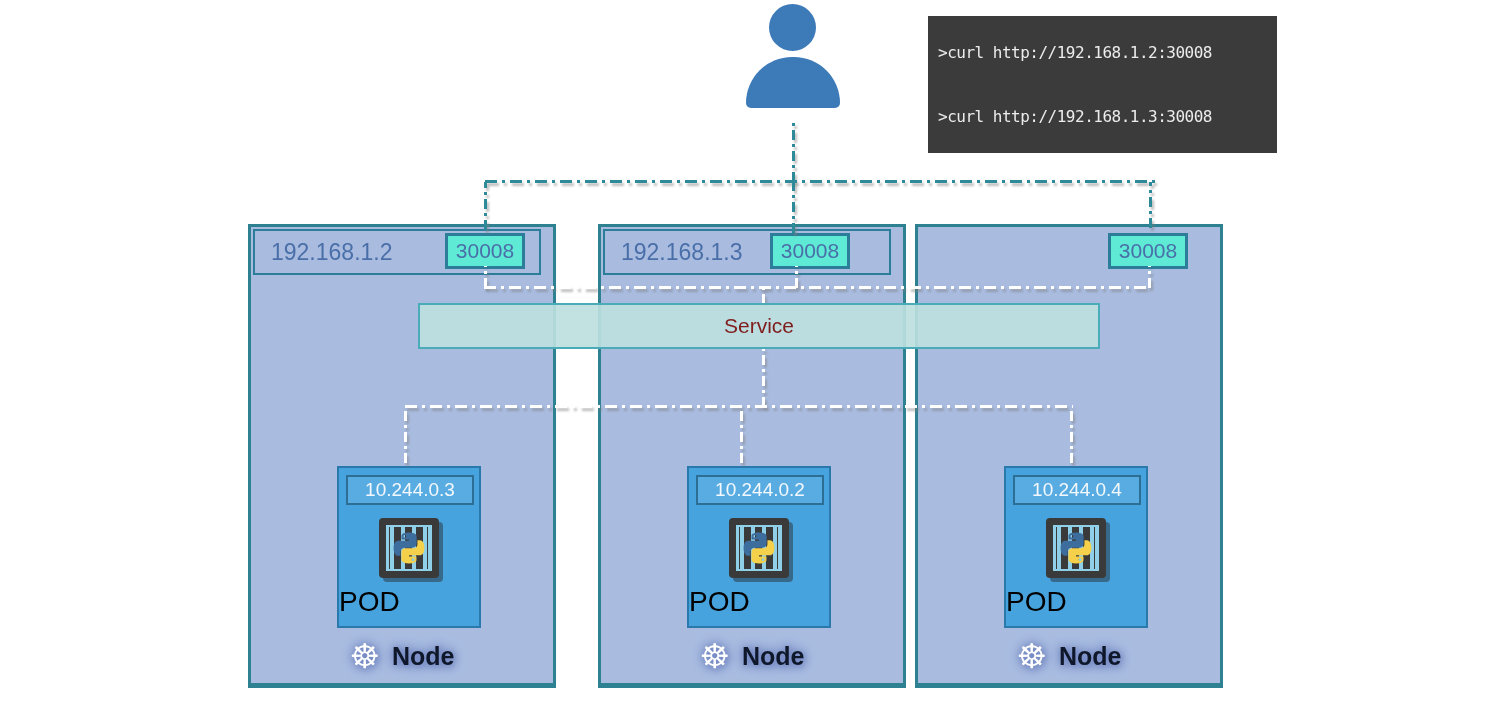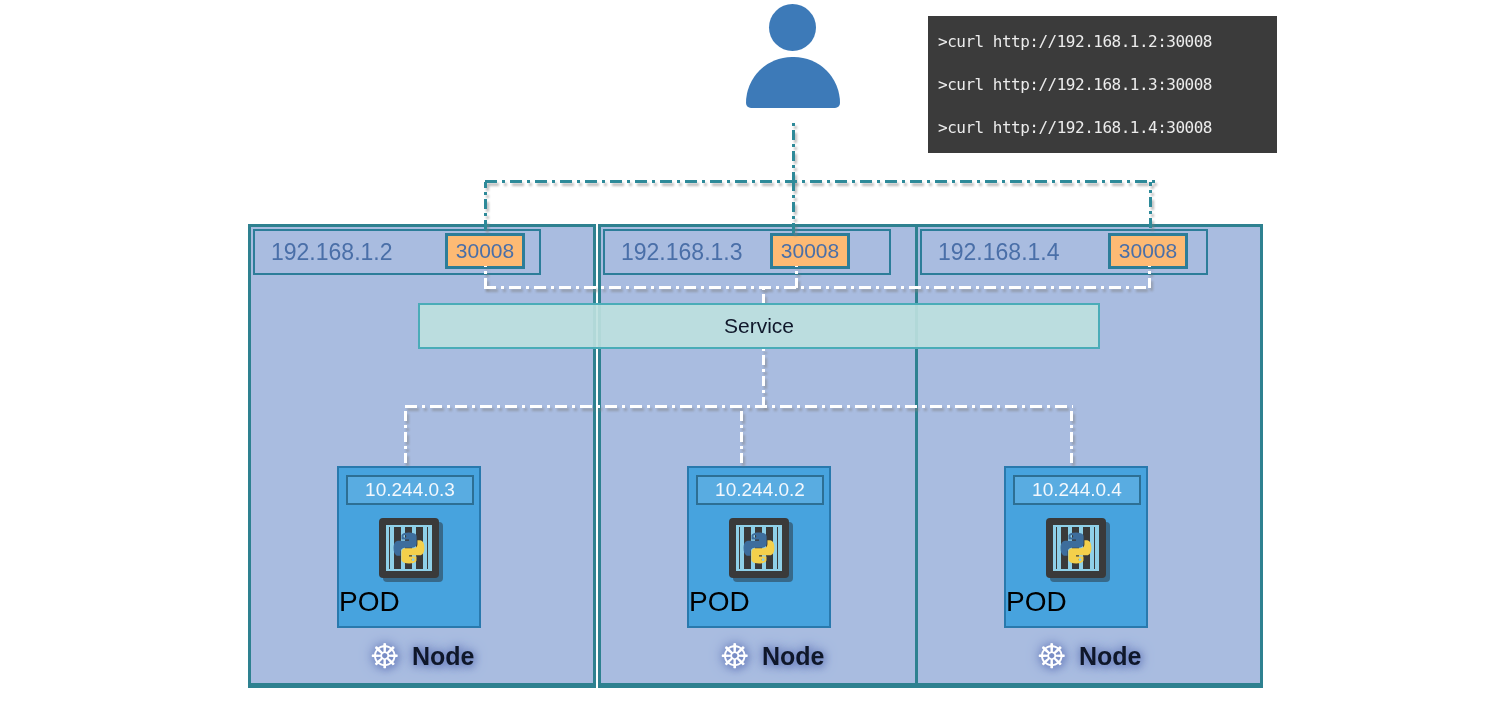--- a/index.html
+++ b/index.html
@@ -21,29 +21,29 @@
   
   .hline { position:absolute; height:3px;
     filter:drop-shadow(2px 3px 1px rgba(125,125,125,0.5)); }
   .vline { position:absolute; width:3px;
     filter:drop-shadow(2px 3px 1px rgba(125,125,125,0.5)); }
   .hline.teal { background:repeating-linear-gradient(90deg,#2e8a99 0 12px,transparent 12px 17px,#2e8a99 17px 20px,transparent 20px 25px); }
   .vline.teal { background:repeating-linear-gradient(0deg,#2e8a99 0 10px,transparent 10px 14px,#2e8a99 14px 17px,transparent 17px 21px); }
   .hline.white { background:repeating-linear-gradient(90deg,#ffffff 0 12px,transparent 12px 17px,#ffffff 17px 20px,transparent 20px 25px); }
   .vline.white { background:repeating-linear-gradient(0deg,#ffffff 0 10px,transparent 10px 14px,#ffffff 14px 17px,transparent 17px 21px); }
   
-  .node { position:absolute; top:224px; width:348px; height:464px;
+  .node { position:absolute; top:224px; width:308px; height:464px;
     background:#a9bce0; border:3px solid #2e8190; box-sizing:border-box;
     border-bottom-width:5px; }
   .node-1 { left:248px; } .node-2 { left:582px;margin-left:16px; } .node-3 { left:915px; }
   .node-header { position:absolute; left:2px; top:2px; width:288px; height:46px;
     border:2px solid #2c7d99; box-sizing:border-box; display:flex; align-items:center; }
   .node-ip { padding-left:16px; font-size:23px; color:#4a6fa8; }
   .port-box { position:absolute; top:6px; width:80px; height:36px;
-    border:3px solid #2c7d99; box-sizing:border-box; background:#fdba74;
+    border:3px solid #2c7d99; box-sizing:border-box; background:#5eead4;
     display:flex; align-items:center; justify-content:center;
     font-size:21px; color:#4a6fa8; }
   .node-1 .port-box { left:194px; }
   .node-2 .port-box { left:169px; }
   .node-3 .port-box { left:190px; }
   
   .pod { position:absolute; left:86px; top:239px; width:144px; height:162px;
     background:#47a3de; border:2px solid #2979ad; box-sizing:border-box; }
   .pod-ip { position:absolute; left:7px; right:5px; top:7px; height:30px;
     border:2px solid #2d6f94; box-sizing:border-box; background:rgba(255,255,255,0.10);
@@ -63,36 +63,35 @@
   .node-footer { position:absolute; left:0; right:0; bottom:10px;
     display:flex; align-items:center; justify-content:center; gap:12px; }
   .k8s-glyph { font-size:34px; line-height:34px; color:#ffffff;
     text-shadow:0 0 9px #7387c2, 0 0 14px #7387c2, 2px 2px 6px #7387c2; }
   .node-name { font-size:25px; font-weight:bold; color:#0f172a;
     text-shadow:0 0 9px #7387c2, 0 0 14px #7387c2, 2px 2px 6px #7387c2; }
   
   .service { position:absolute; left:418px; top:303px; width:682px; height:46px;
     background:rgba(189,224,222,0.92); border:2px solid #4aacb8; box-sizing:border-box;
     display:flex; align-items:center; justify-content:center; z-index:6;
-    font-size:21px; color:#0f172a; }
+    font-size:21px; color:#7f1d1d; }
   .z-lines-top { z-index:5; }
   .z-lines-bottom { z-index:4; }
 </style>
 </head>
 <body>
 
 <div id="canvas">
 
   <div class="user-head"></div>
   <div class="user-body"></div>
 
   <div class="terminal">
     <div class="tline">&gt;curl http://192.168.1.2:30008</div>
     <div class="tline">&gt;curl http://192.168.1.3:30008</div>
-    <div class="tline">&gt;curl http://192.168.1.4:30008</div>
   </div>
 
   <div class="vline teal z-lines-top" style="left:792px; top:120px; height:62px;"></div>
   <div class="hline teal z-lines-top" style="left:485px; top:180px; width:670px;"></div>
   <div class="vline teal z-lines-top" style="left:484px; top:182px; height:48px;"></div>
   <div class="vline teal z-lines-top" style="left:792px; top:182px; height:51px;"></div>
   <div class="vline teal z-lines-top" style="left:1149px; top:182px; height:46px;"></div>
 
   <div class="node node-1">
     <div class="node-header">
@@ -132,23 +131,20 @@
       </div>
       <div class="pod-label">POD</div>
     </div>
     <div class="node-footer">
       <span class="k8s-glyph">☸</span>
       <span class="node-name">Node</span>
     </div>
   </div>
 
   <div class="node node-3">
-    <div class="node-header">
-      <span class="node-ip">192.168.1.4</span>
-    </div>
     <div class="port-box">30008</div>
     <div class="pod">
       <div class="pod-ip">10.244.0.4</div>
       <div class="pod-icon">
         <div class="bars"></div>
         <svg width="38" height="38" viewBox="0 0 32 32">
           <path fill="#3d6d9c" d="M15.9 3c-6.6 0-6.2 2.9-6.2 2.9v3h6.3v.9H7.2S3 9.3 3 16s3.7 6.6 3.7 6.6h2.2v-3.2s-.1-3.7 3.6-3.7h6.4s3.5.1 3.5-3.4V6.5S23 3 15.9 3zm-3.4 2a1.2 1.2 0 1 1 0 2.4 1.2 1.2 0 0 1 0-2.4z"></path>
           <path fill="#f4d04b" transform="rotate(180 16 16)" d="M15.9 3c-6.6 0-6.2 2.9-6.2 2.9v3h6.3v.9H7.2S3 9.3 3 16s3.7 6.6 3.7 6.6h2.2v-3.2s-.1-3.7 3.6-3.7h6.4s3.5.1 3.5-3.4V6.5S23 3 15.9 3zm-3.4 2a1.2 1.2 0 1 1 0 2.4 1.2 1.2 0 0 1 0-2.4z"></path>
         </svg>
       </div>

